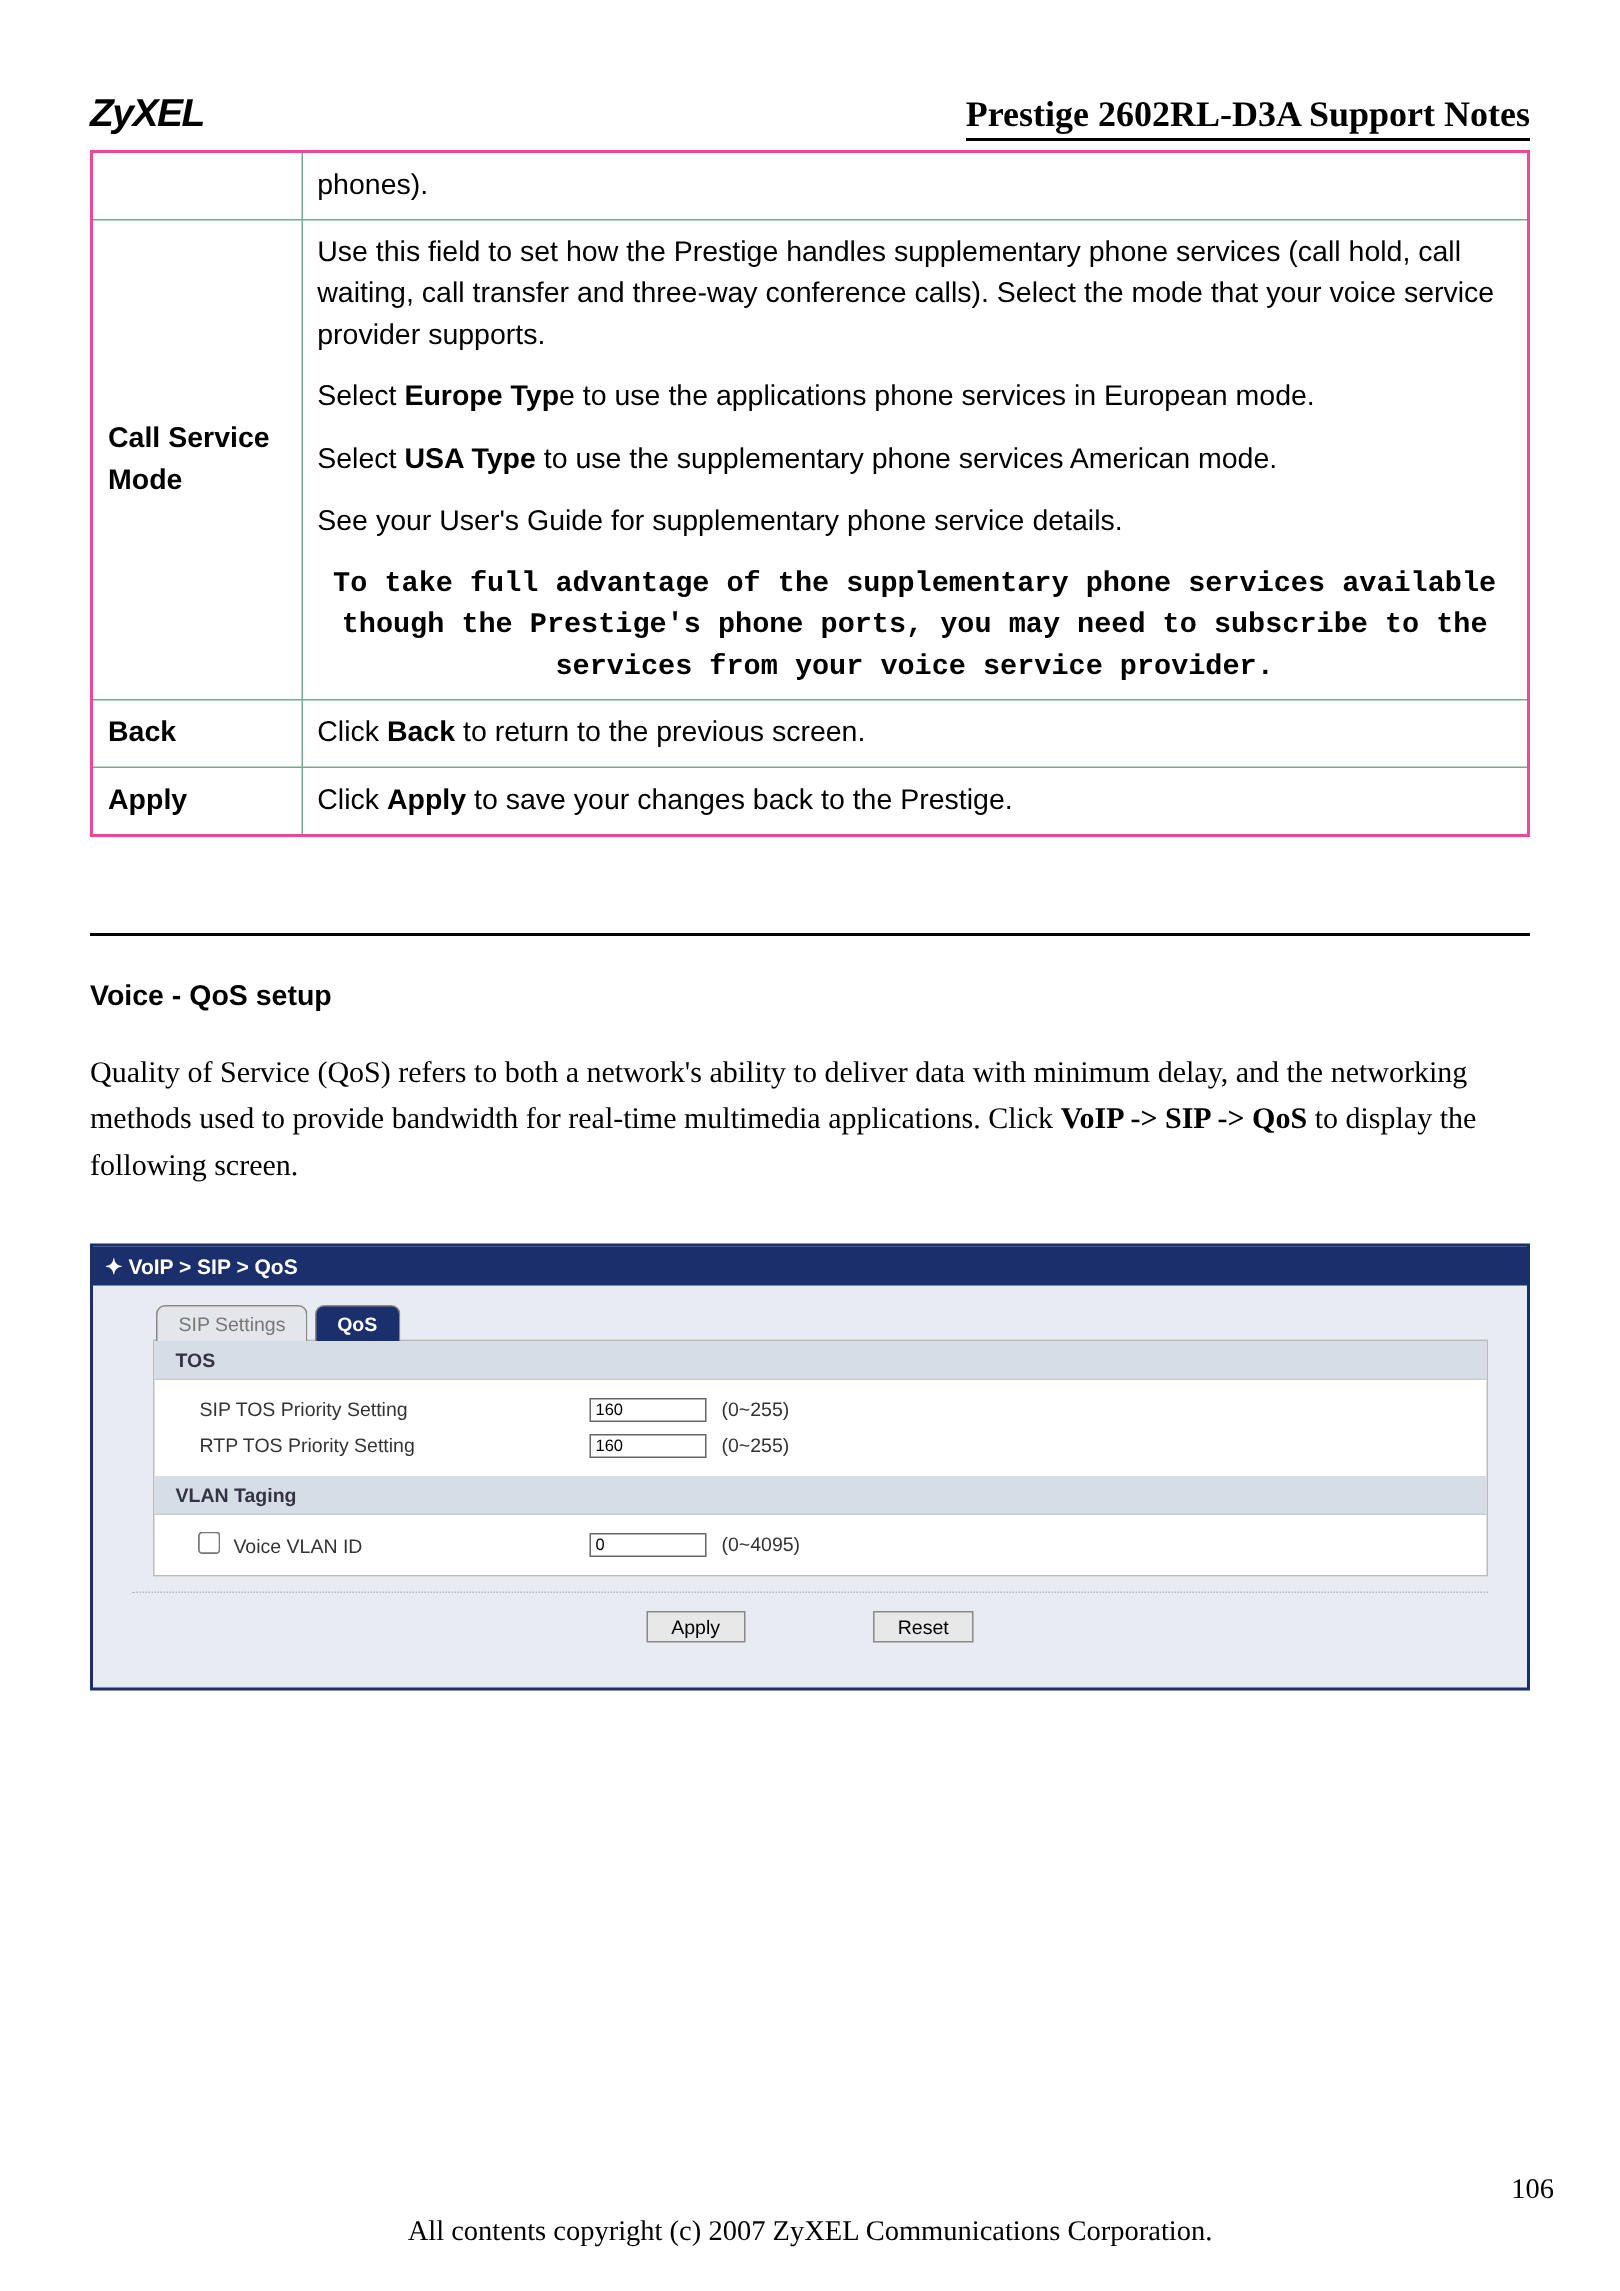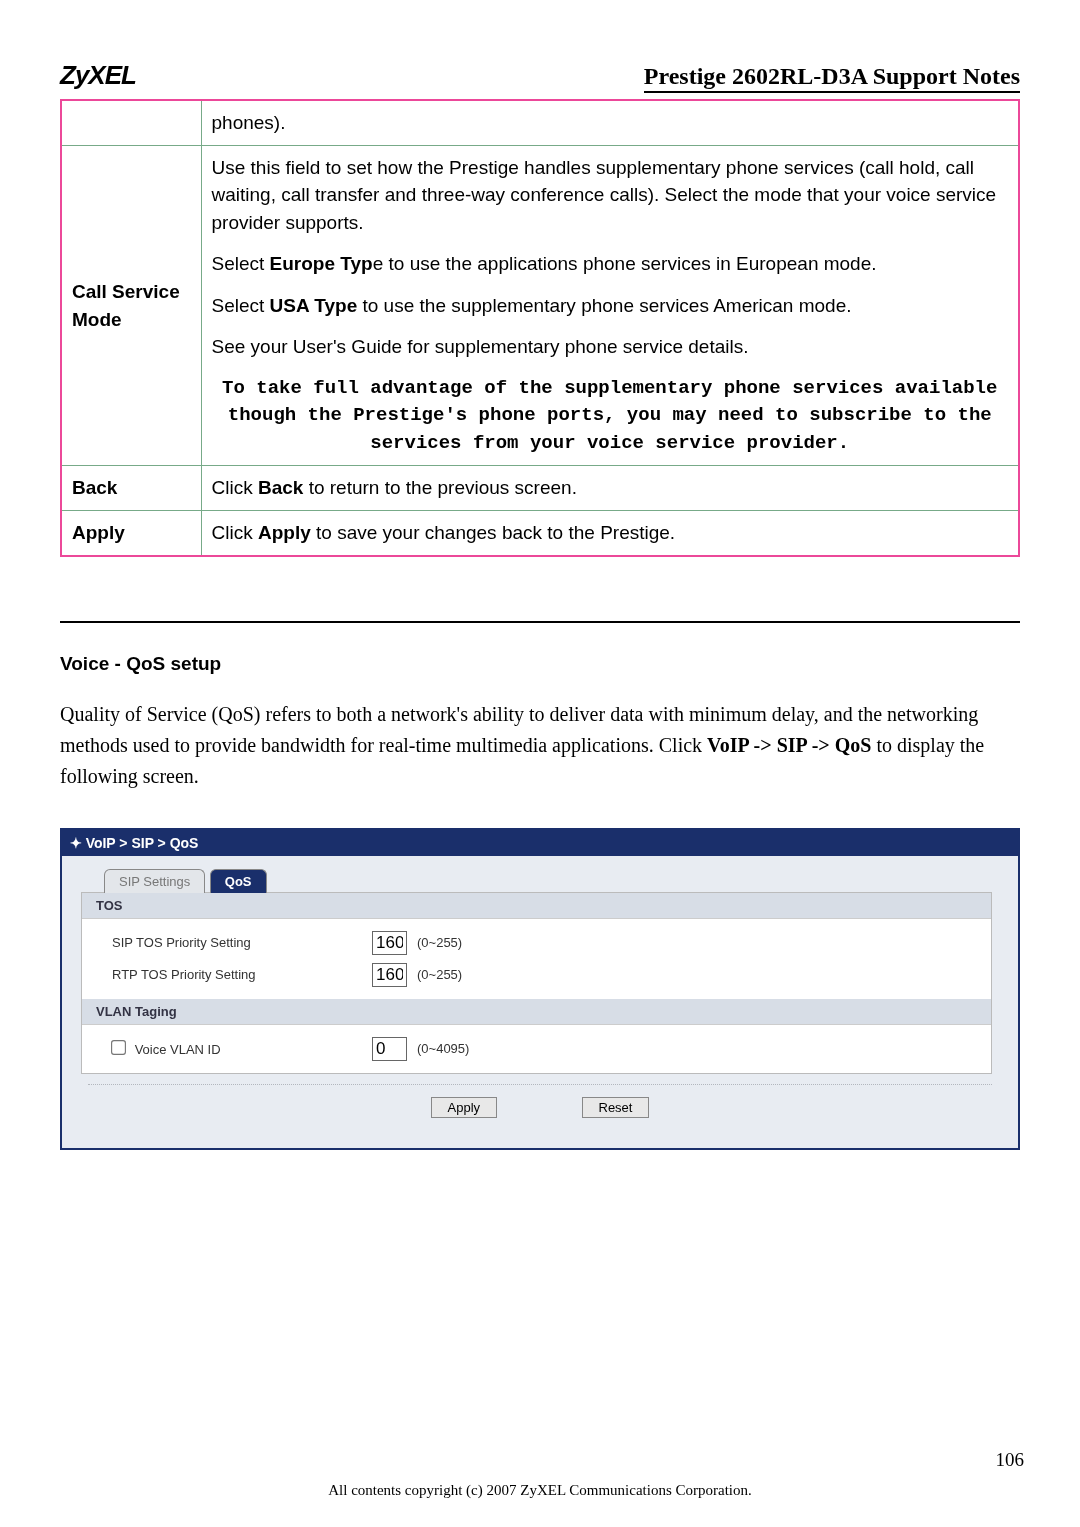--- a/index.html
+++ b/index.html
@@ -85,21 +85,21 @@
     border-radius: 6px 6px 0 0;
     font-family: Verdana, sans-serif;
     font-size: 13px;
     padding: 4px 14px;
     position: relative;
     bottom: -1px;
   }
   .tab.inactive { background: #e3e6ea; color: #777; margin-left: 16px; }
   .tab.active { background: #1a2f6b; color: #fff; font-weight: bold; }
   .panel {
-    margin: 0 26px 10px 19px;
+    margin: 0 26px 10px 40px;
     border: 1px solid #bbb;
     background: #fff;
   }
   .bar {
     background: #d7dde6;
     font-family: Verdana, sans-serif;
     font-size: 13px;
     font-weight: bold;
     color: #334;
     padding: 5px 14px;
@@ -108,23 +108,23 @@
   .field-row {
     display: flex;
     align-items: center;
     padding: 4px 30px;
     font-family: Verdana, sans-serif;
     font-size: 13px;
     color: #333;
   }
   .field-row .lbl { width: 260px; }
   .field-row input[type=text] {
-    width: 35px;
-    font-family: Verdana, sans-serif;
-    font-size: 17px;
+    width: 78px;
+    font-family: Verdana, sans-serif;
+    font-size: 11px;
     padding: 1px 3px;
     border: 1px solid #666;
   }
   .field-row .range { margin-left: 10px; color: #333; }
   .field-row.cb .lbl { padding-left: 0; }
   .field-row input[type=checkbox]{ margin-right:6px; transform:scale(1.15); }
   .btn-row {
     text-align: center;
     padding: 12px 0 14px 0;
     border-top: 1px dotted #b3b7be;
@@ -134,32 +134,32 @@
     font-family: Verdana, sans-serif;
     font-size: 13px;
     padding: 2px 16px;
     margin: 0 40px;
     background: #e8e8e8;
     border: 1px solid #888;
   }
 
   .page-num {
     position: absolute;
-    right: 56px;
+    right: 44px;
     bottom: 56px;
     font-family: "Times New Roman", serif;
     font-size: 19px;
   }
   .footer {
     position: absolute;
     left: 0; right: 0;
     bottom: 28px;
     text-align: center;
     font-family: "Times New Roman", serif;
-    font-size: 15px;
+    font-size: 19px;
   }
 </style>
 </head>
 <body>
 
 <div class="header-line">
   <div class="logo">ZyXEL</div>
   <div class="doc-title">Prestige 2602RL-D3A Support Notes</div>
 </div>
 

